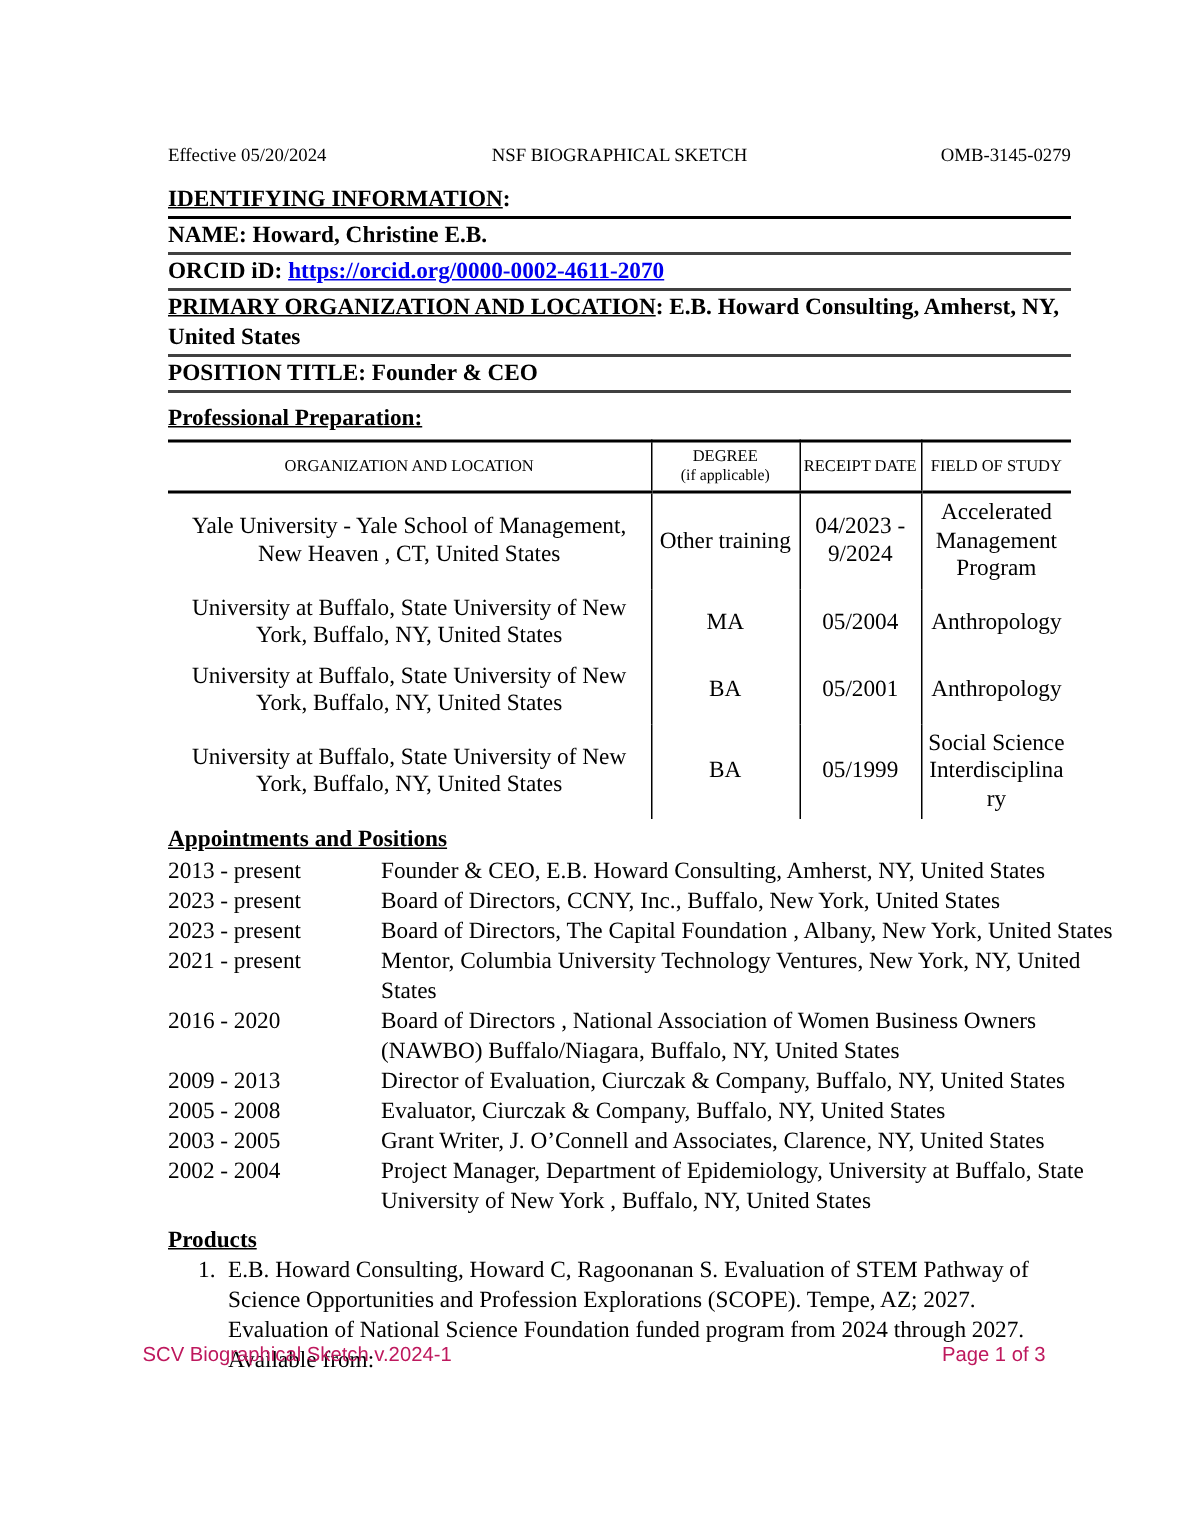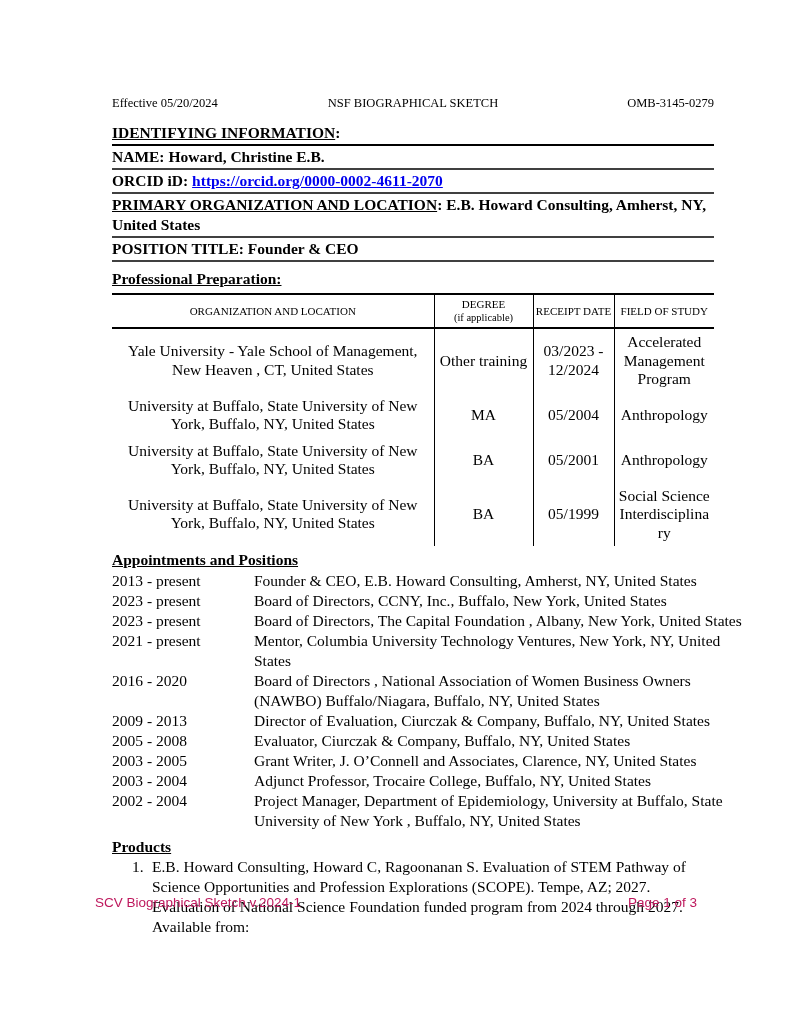--- a/index.html
+++ b/index.html
@@ -133,21 +133,21 @@
         <th>
               <div>DEGREE</div>
               <div class="note">(if applicable)</div>
             </th>
         <th>RECEIPT DATE</th>
         <th>FIELD OF STUDY</th>
       </tr>
       <tr class="r-tall">
         <td>Yale University - Yale School of Management, New Heaven , CT, United States</td>
         <td>Other training</td>
-        <td>03/2023 - 12/2024</td>
+        <td>04/2023 - 9/2024</td>
         <td>Accelerated Management Program</td>
       </tr>
       <tr class="r-short">
         <td>University at Buffalo, State University of New York, Buffalo, NY, United States</td>
         <td>MA</td>
         <td>05/2004</td>
         <td>Anthropology</td>
       </tr>
       <tr class="r-short">
         <td>University at Buffalo, State University of New York, Buffalo, NY, United States</td>
@@ -193,24 +193,20 @@
         </div>
       <div class="appt-item">
           <span>2005 - 2008</span>
           <span>Evaluator, Ciurczak &amp; Company, Buffalo, NY, United States</span>
         </div>
       <div class="appt-item">
           <span>2003 - 2005</span>
           <span>Grant Writer, J. O’Connell and Associates, Clarence, NY, United States</span>
         </div>
       <div class="appt-item">
-          <span>2003 - 2004</span>
-          <span>Adjunct Professor, Trocaire College, Buffalo, NY, United States</span>
-        </div>
-      <div class="appt-item">
           <span>2002 - 2004</span>
           <span>Project Manager, Department of Epidemiology, University at Buffalo, State University of New York , Buffalo, NY, United States</span>
         </div>
     </div>
 
     <div class="sec-heading" style="margin-top:6px;"><span class="u">Products</span></div>
 
     <div class="prod-item">
       <span class="num">1.</span>
       <span class="txt">E.B. Howard Consulting, Howard C, Ragoonanan S. Evaluation of STEM Pathway of Science Opportunities and Profession Explorations (SCOPE). Tempe, AZ; 2027. Evaluation of National Science Foundation funded program from 2024 through 2027. Available from:</span>

